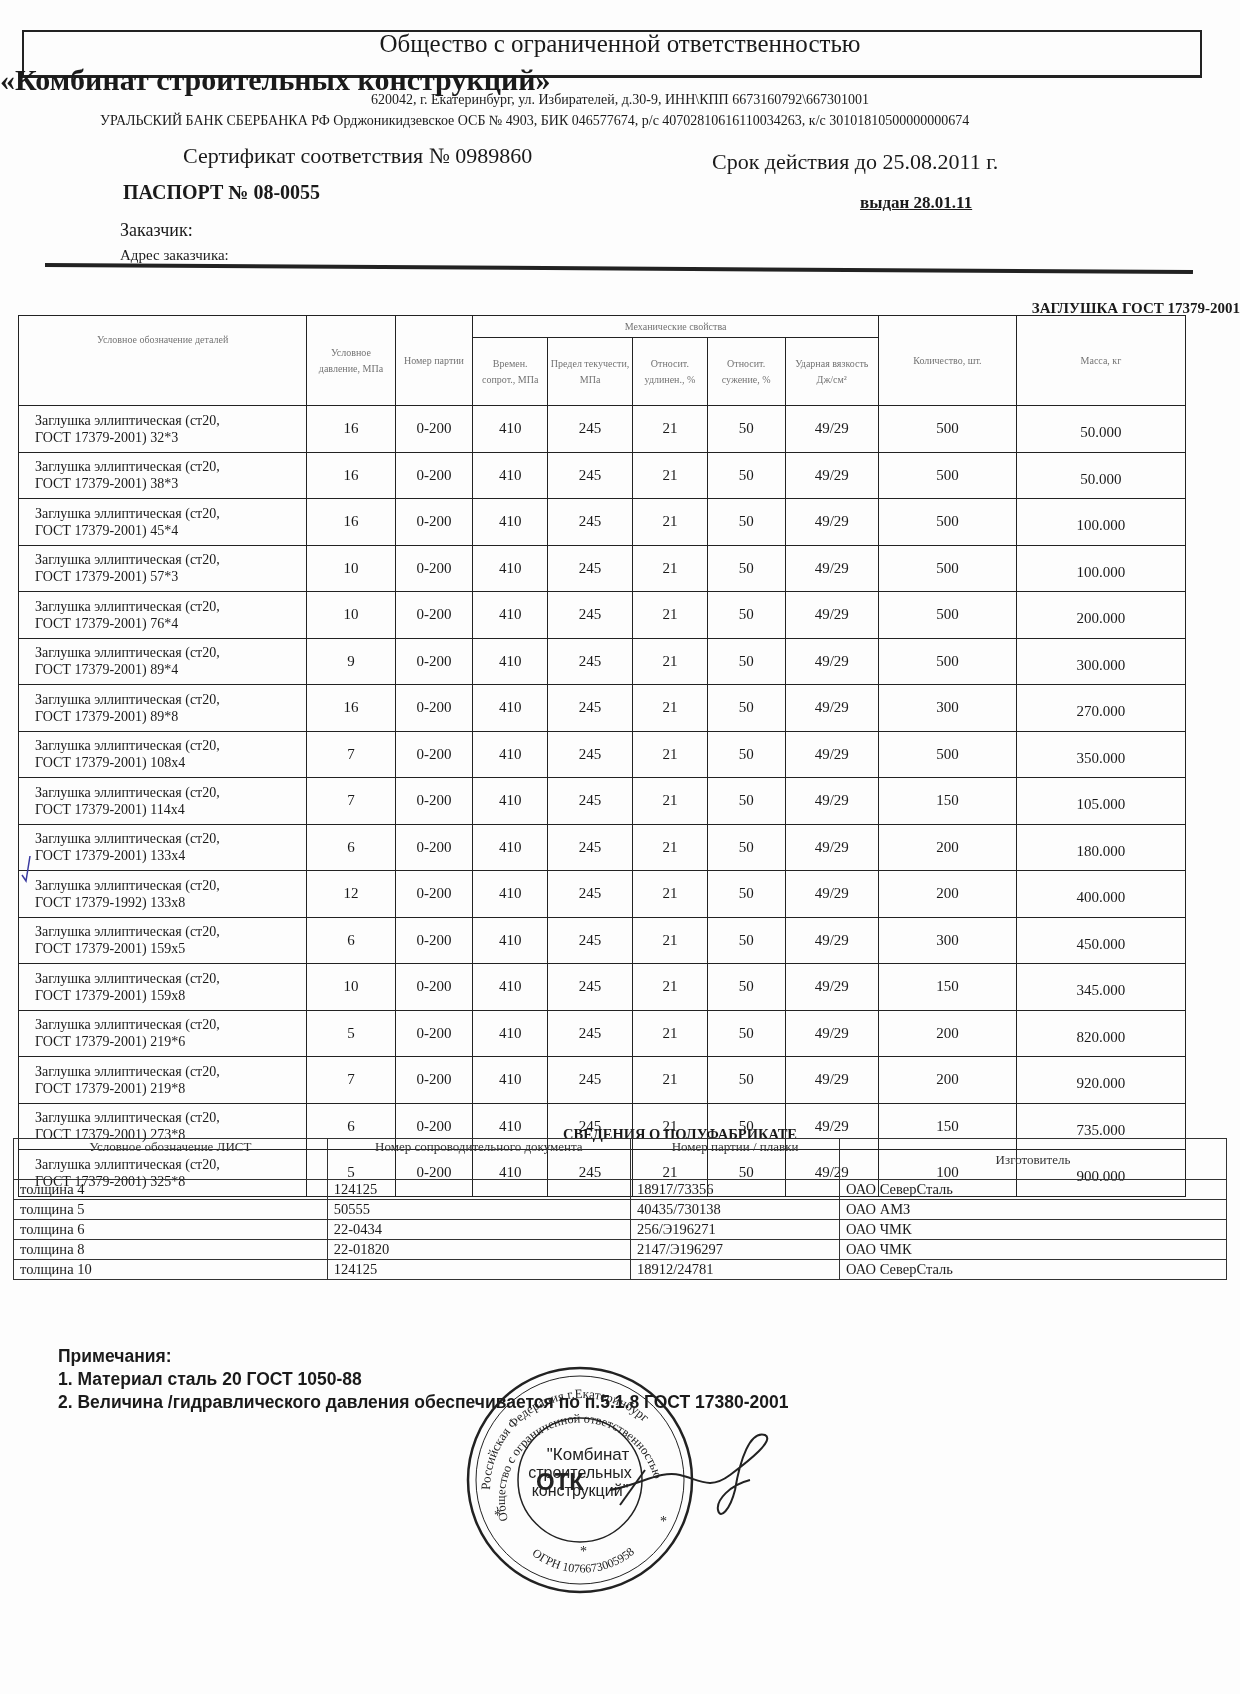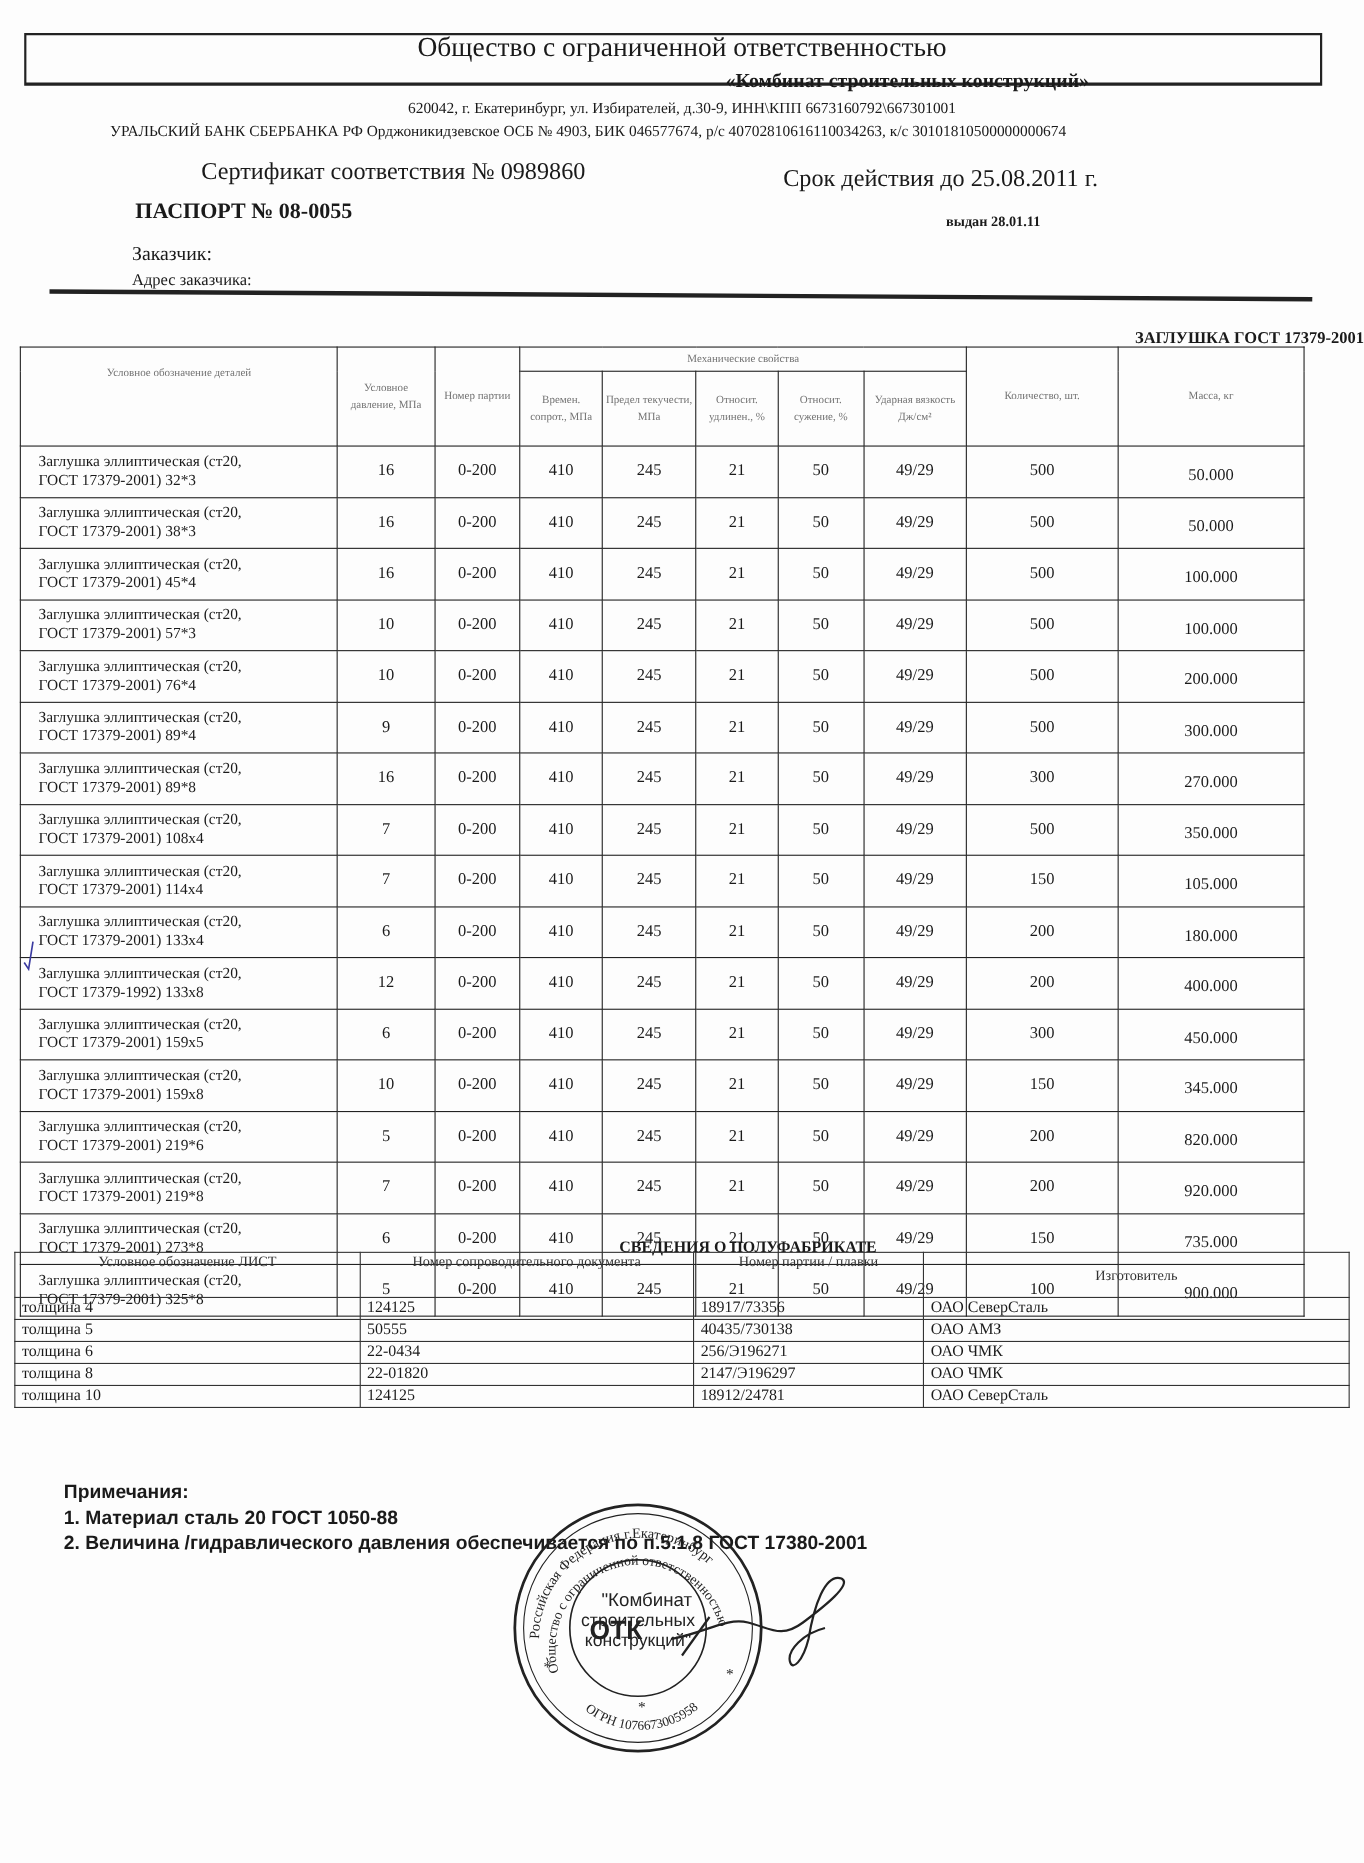--- a/index.html
+++ b/index.html
@@ -8,27 +8,27 @@
     font-family: "Liberation Serif", "DejaVu Serif", serif; color: #1a1a1a;
   }
   .abs { position: absolute; }
   
   .header-box {
     left: 22px; top: 30px; width: 1180px; height: 48px;
     border: 2px solid #222; border-bottom: 3px solid #222;
     box-sizing: border-box;
   }
   .org-line1 { left: 0; top: 30px; width: 1240px; text-align: center; font-size: 25px; }
-  .org-line2 { left: 0; top: 63px; width: 990px; text-align: right; font-size: 18px; font-weight: bold; }
+  .org-line2 { left: 0; top: 63px; width: 990px; text-align: left; font-size: 30px; font-weight: bold; }
   .addr-line { left: 0; top: 92px; width: 1240px; text-align: center; font-size: 14px; }
   .bank-line { left: 100px; top: 113px; width: 1150px; font-size: 14px; white-space: nowrap; }
   .cert { left: 183px; top: 143px; font-size: 22px; }
   .expiry { left: 712px; top: 149px; font-size: 22px; }
   .passport { left: 123px; top: 181px; font-size: 20px; font-weight: bold; }
-  .issued { left: 860px; top: 193px; font-size: 13px; font-weight: bold; }
+  .issued { left: 860px; top: 193px; font-size: 17px; font-weight: bold; text-decoration: underline; }
   .customer { left: 120px; top: 220px; font-size: 18px; text-align: right; }
   .customer-addr { left: 120px; top: 247px; font-size: 15px; }
   .rule {
     left: 45px; top: 263px; width: 1148px; height: 4px; background: #222;
     transform: rotate(0.35deg); transform-origin: left;
   }
   .main-title { left: 0; top: 300px; width: 1240px; text-align: right; font-size: 15px; font-weight: bold; padding-left: 95px; box-sizing: border-box; }
 
   table { border-collapse: collapse; }
   .main-table {

